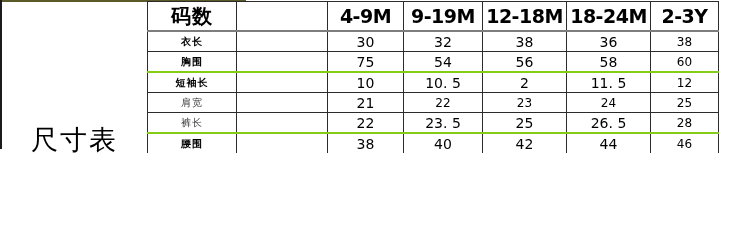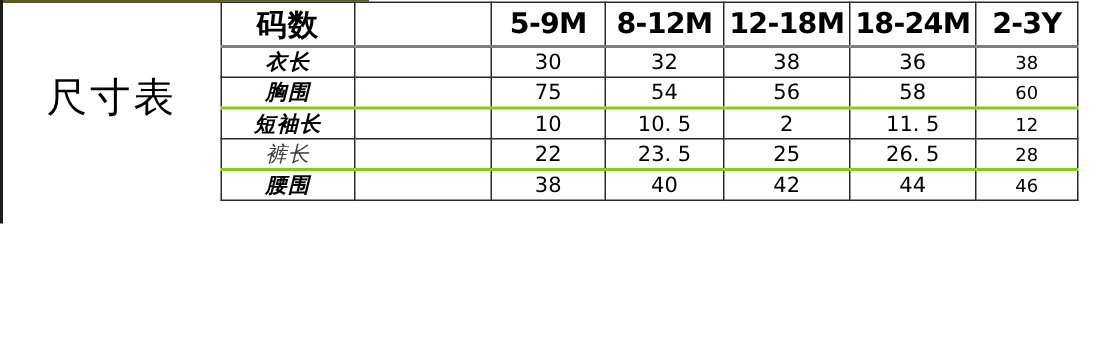--- a/index.html
+++ b/index.html
@@ -40,21 +40,21 @@
   }
 
   
   .title-block {
     position: absolute;
     left: 2px;
     top: 0;
     width: 145px;
     height: 153px;
     display: flex;
-    align-items: flex-start;
+    align-items: flex-end;
     justify-content: center;
   }
   .title-text {
     font-family: "DejaVu Sans", "Liberation Sans", sans-serif;
     font-size: 27px;
     line-height: 1;
     color: #000000;
     letter-spacing: 2px;
     margin-top: 52px;
     white-space: nowrap;
@@ -101,24 +101,23 @@
   .cell-head-size {
     font-size: 19px;
     font-weight: bold;
     font-family: "DejaVu Sans Mono", "Liberation Mono", monospace;
     letter-spacing: -0.5px;
   }
 
   
   tr.row-body td { height: 19px; }
   .cell-label {
-    font-size: 14px;
+    font-size: 10px;
     font-weight: bold;
     letter-spacing: 1px;
-    font-style: italic;
   }
   .cell-label.light {
     font-weight: normal;
     color: #3a3a3a;
   }
   .cell-val {
     font-size: 14px;
     font-family: "DejaVu Serif", "Liberation Serif", serif;
     color: #1a1a1a;
   }
@@ -151,22 +150,22 @@
         <col class="c-size">
         <col class="c-size2">
         <col class="c-size3">
         <col class="c-size4">
         <col class="c-size5">
       </colgroup>
       <tbody>
         <tr class="row-head">
           <td class="cell-head-label">码数</td>
           <td class="cell-blank"></td>
-          <td class="cell-head-size">5-9M</td>
-          <td class="cell-head-size">8-12M</td>
+          <td class="cell-head-size">4-9M</td>
+          <td class="cell-head-size">9-19M</td>
           <td class="cell-head-size">12-18M</td>
           <td class="cell-head-size">18-24M</td>
           <td class="cell-head-size">2-3Y</td>
         </tr>
 
         <tr class="row-body">
           <td class="cell-label">衣长</td>
           <td class="cell-blank"></td>
           <td class="cell-val">30</td>
           <td class="cell-val">32</td>
@@ -188,20 +187,29 @@
         <tr class="row-body">
           <td class="cell-label">短袖长</td>
           <td class="cell-blank"></td>
           <td class="cell-val">10</td>
           <td class="cell-val">10. 5</td>
           <td class="cell-val">2</td>
           <td class="cell-val">11. 5</td>
           <td class="cell-val small">12</td>
         </tr>
 
+        <tr class="row-body">
+          <td class="cell-label light">肩宽</td>
+          <td class="cell-blank"></td>
+          <td class="cell-val">21</td>
+          <td class="cell-val small">22</td>
+          <td class="cell-val small">23</td>
+          <td class="cell-val small">24</td>
+          <td class="cell-val small">25</td>
+        </tr>
 
         <tr class="row-body sep-strong">
           <td class="cell-label light">裤长</td>
           <td class="cell-blank"></td>
           <td class="cell-val">22</td>
           <td class="cell-val">23. 5</td>
           <td class="cell-val">25</td>
           <td class="cell-val">26. 5</td>
           <td class="cell-val small">28</td>
         </tr>

